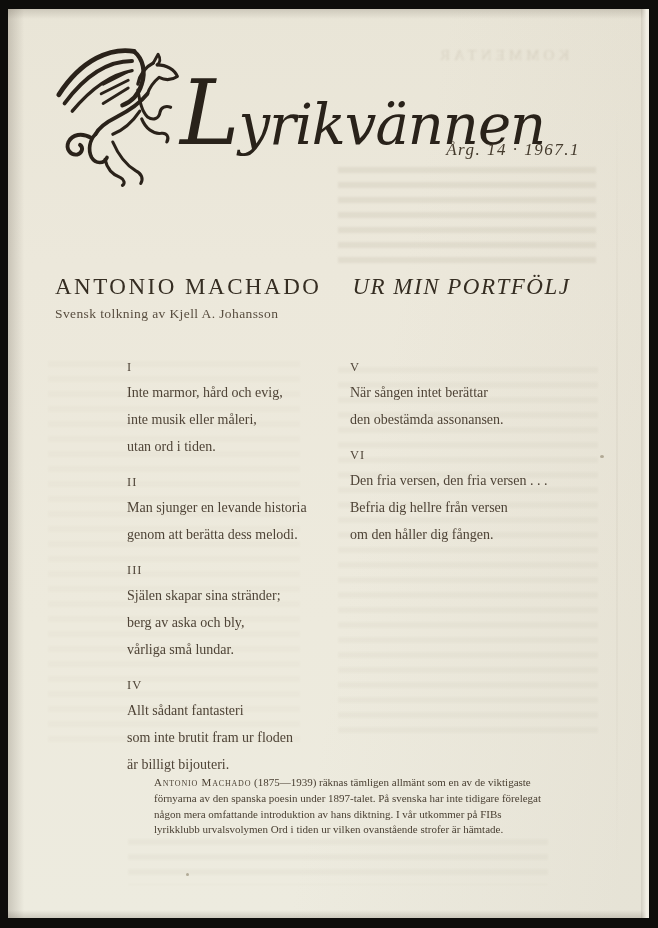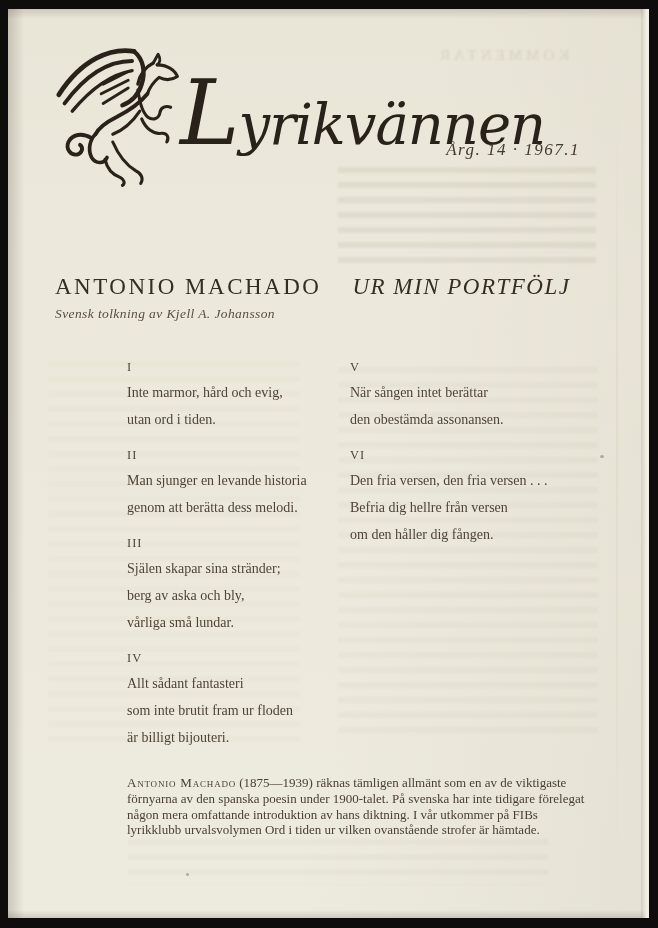--- a/index.html
+++ b/index.html
@@ -94,41 +94,41 @@
     font-size: 23px; letter-spacing: 2.5px;
     color: #352d22;
   }
   .a-title {
     margin: 7px; font-weight: normal; font-style: italic;
     font-size: 23px; letter-spacing: 1.5px;
     color: #352d22;
   }
   .byline {
     position: absolute; left: 47px; top: 297px;
-    font-style: italic; font-size: 13.5px; letter-spacing: 0.4px;
+    font-size: 13.5px; letter-spacing: 0.4px;
     color: #584d3f;
   }
 
   
   .poem-col { position: absolute; top: 351px; color: #4e4336; }
   .poem-col.left  { left: 119px; }
   .poem-col.right { left: 342px; }
   .stanza { margin: 0 0 19px 0; }
   .num {
     font-size: 12.5px; letter-spacing: 1px;
     margin-bottom: 6px; color: #51463a;
   }
   .vline { font-size: 14px; line-height: 19px; white-space: nowrap; margin-top: 8px; }
 
   
   .footnote {
     position: absolute; left: 119px; top: 766px;
     color: #4a4033;
   }
-  .fl { font-size: 13px; line-height: 15.8px; white-space: nowrap; }
+  .fl { font-size: 11px; line-height: 15.8px; white-space: nowrap; margin-left: 27px; }
   .sc { font-variant: small-caps; letter-spacing: 0.8px; }
   .it { }
 </style>
 </head>
 <body>
 
 <div class="scan">
   <div class="paper">
 
     <div class="ghost" style="left:330px; top:158px; width:258px; height:102px;"></div>
@@ -174,20 +174,21 @@
     <div class="heading-row">
       <h1 class="author">ANTONIO MACHADO</h1>
       <h2 class="a-title">UR MIN PORTFÖLJ</h2>
     </div>
     <div class="byline">Svensk tolkning av Kjell A. Johansson</div>
 
     <div class="poem-col left">
       <div class="stanza">
         <div class="num">I</div>
         <div class="vline">Inte marmor, hård och evig,</div>
+        <div class="vline">inte musik eller måleri,</div>
         <div class="vline">utan ord i tiden.</div>
       </div>
       <div class="stanza">
         <div class="num">II</div>
         <div class="vline">Man sjunger en levande historia</div>
         <div class="vline">genom att berätta dess melodi.</div>
       </div>
       <div class="stanza">
         <div class="num">III</div>
         <div class="vline">Själen skapar sina stränder;</div>
@@ -211,21 +212,21 @@
       <div class="stanza">
         <div class="num">VI</div>
         <div class="vline">Den fria versen, den fria versen . . .</div>
         <div class="vline">Befria dig hellre från versen</div>
         <div class="vline">om den håller dig fången.</div>
       </div>
     </div>
 
     <div class="footnote">
       <div class="fl"><span class="sc">Antonio Machado</span><span> (1875—1939) räknas tämligen allmänt som en av de viktigaste</span></div>
-      <div class="fl">förnyarna av den spanska poesin under 1900-talet. På svenska har inte tidigare förelegat</div>
+      <div class="fl">förnyarna av den spanska poesin under 1897-talet. På svenska har inte tidigare förelegat</div>
       <div class="fl">någon mera omfattande introduktion av hans diktning. I vår utkommer på FIBs</div>
       <div class="fl"><span>lyrikklubb urvalsvolymen </span><span class="it">Ord i tiden</span><span> ur vilken ovanstående strofer är hämtade.</span></div>
     </div>
 
     <div class="speck" style="left:592px; top:446px; width:4px; height:3px;"></div>
     <div class="speck" style="left:178px; top:864px; width:3px; height:3px;"></div>
     <div class="crease"></div>
     <div class="edge-left"></div>
     <div class="edge-top"></div>
     <div class="edge-bottom"></div>

